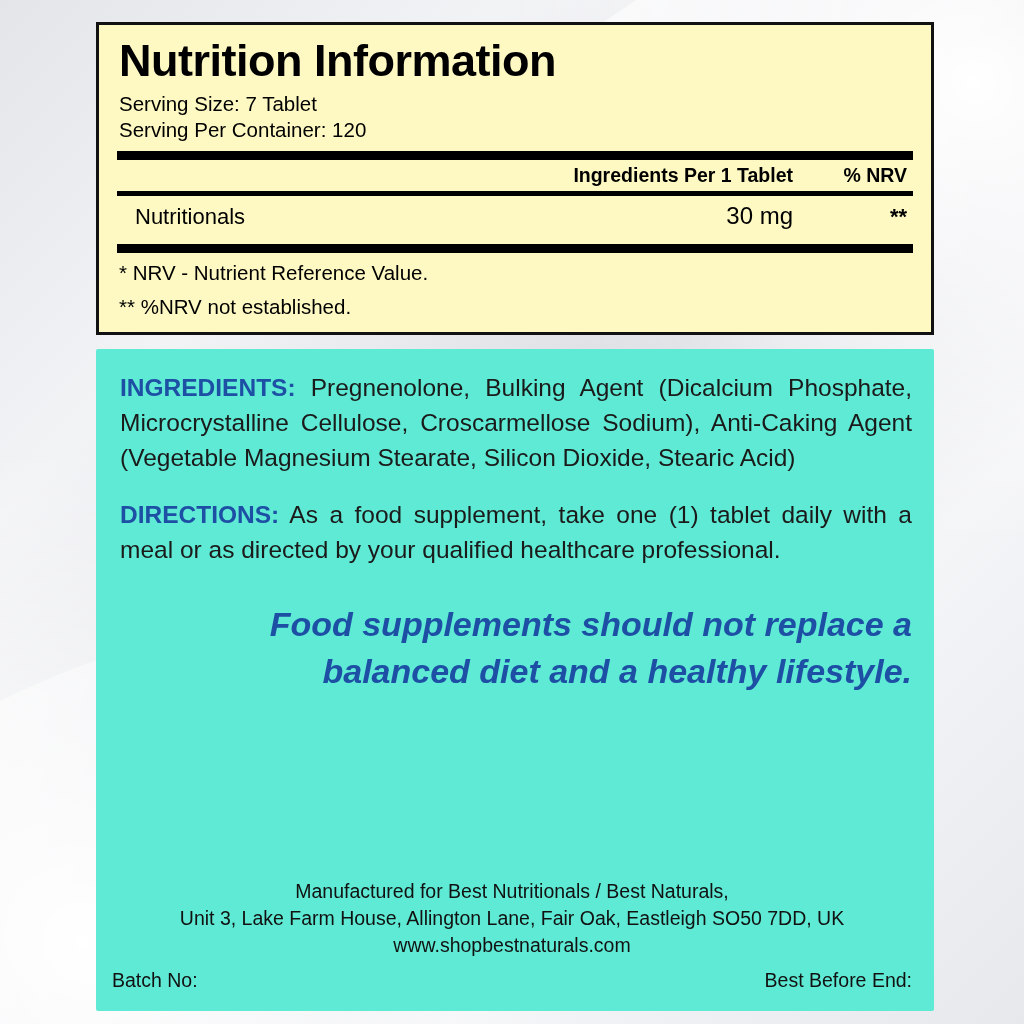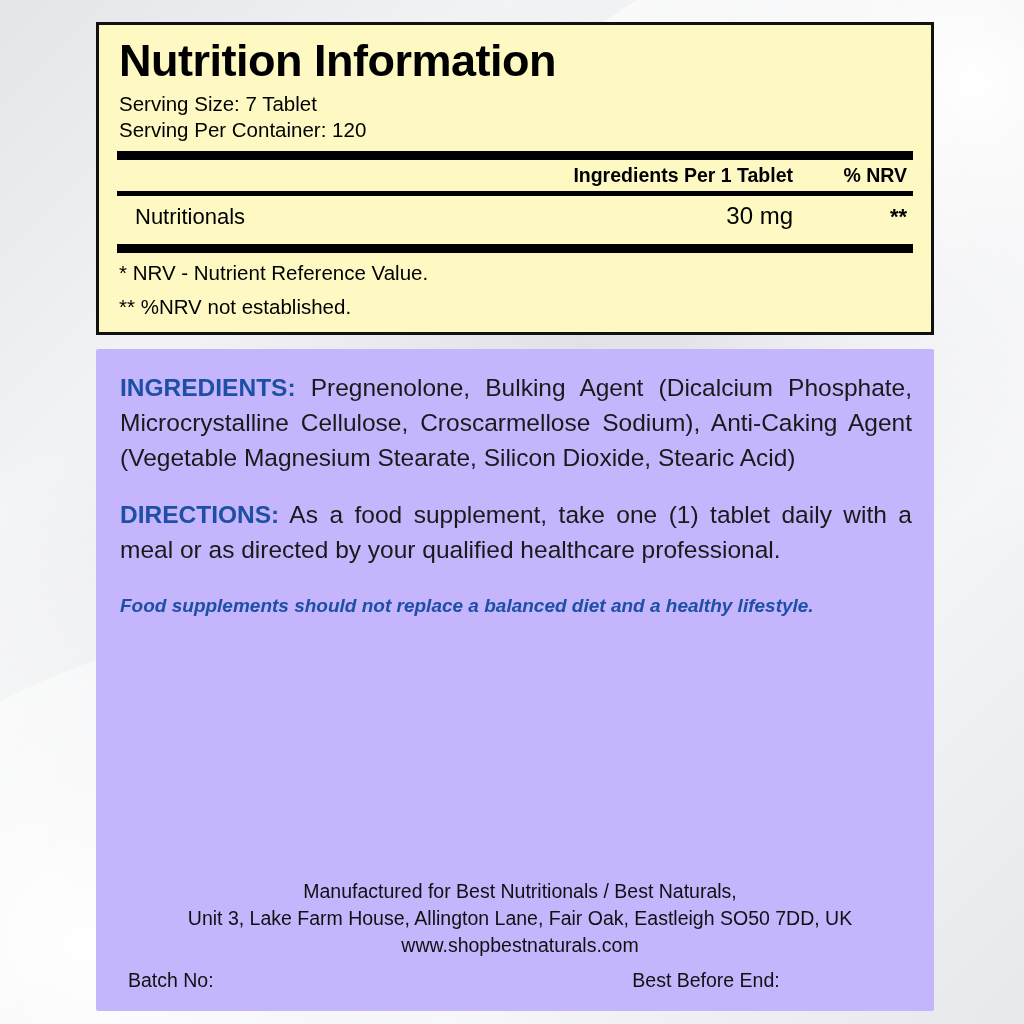--- a/index.html
+++ b/index.html
@@ -108,21 +108,21 @@
   .table-body .col-amount { font-size: 24px; }
   .table-body .col-nrv { font-size: 22px; font-weight: bold; }
   .footnotes {
     font-size: 20.5px;
     line-height: 1.3;
     margin: 7px 0 0 2px;
   }
 
   
   .body-panel {
-    background: #c4b5fd;
+    background: #5eead4;
     box-sizing: border-box;
     padding: 22px 22px 14px 24px;
     margin-top: 14px;
     height: 662px;
     position: relative;
     border-radius: 2px;
   }
   .para {
     font-size: 24.5px;
     line-height: 1.42;
@@ -131,43 +131,43 @@
     margin: 0 0 22px 0;
   }
   .kw {
     color: #1d4fa5;
     font-weight: bold;
   }
   .note {
     color: #1d4fa5;
     font-weight: bold;
     font-style: italic;
-    font-size: 19px;
+    font-size: 34px;
     line-height: 1.36;
-    text-align: left;
-    margin: 26px 0 0 0;
+    text-align: right;
+    margin: 34px 0 0 0;
   }
   .footer {
     position: absolute;
-    left: 32px;
+    left: 16px;
     right: 22px;
     bottom: 18px;
     text-align: center;
     font-size: 19.5px;
     color: #111;
     line-height: 1.38;
   }
   .batch-row {
     display: flex;
     justify-content: flex-start;
     margin-top: 8px;
     font-size: 19.5px;
   }
   .batch-row .batch { flex: 0 0 372px; text-align: left; }
-  .batch-row .bbe { flex: 1 1 auto; text-align: center; }
+  .batch-row .bbe { flex: 1 1 auto; text-align: right; }
 </style>
 </head>
 <body>
 
 <div class="bg"></div>
 
 <div class="label">
 
   <div class="nutrition-panel">
     <div class="nutrition-title">Nutrition Information</div>

